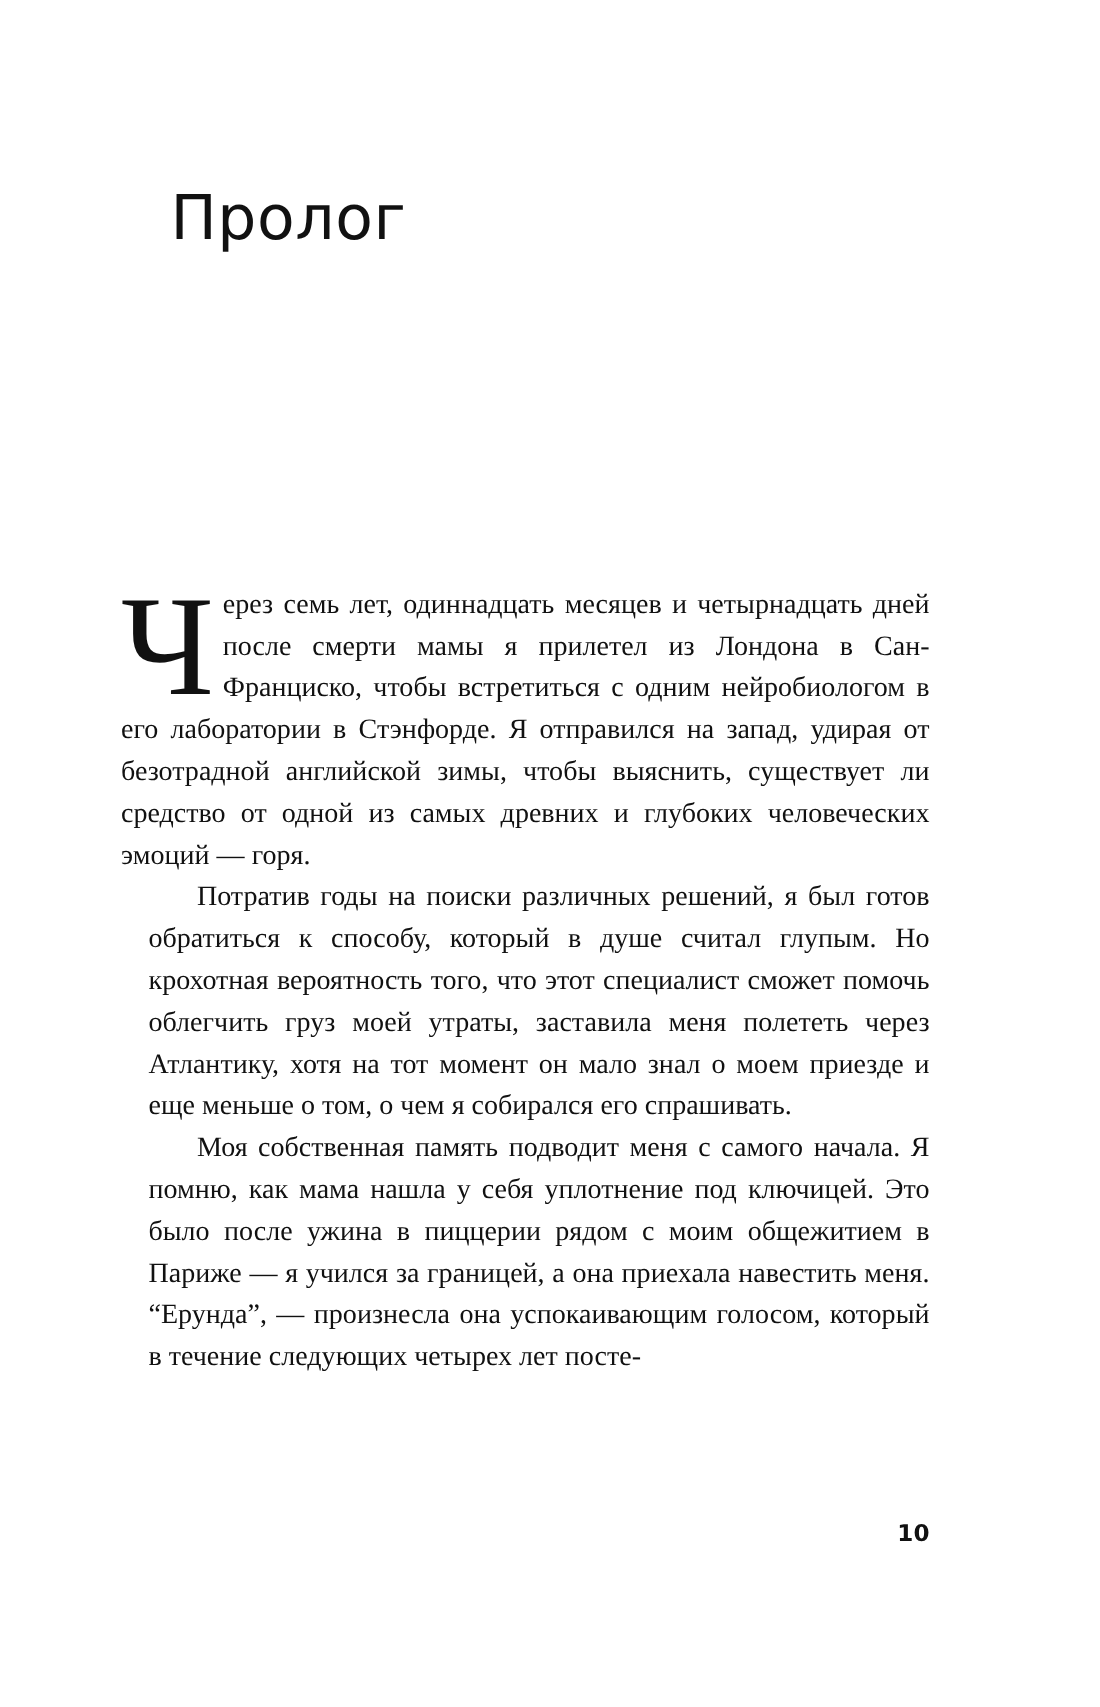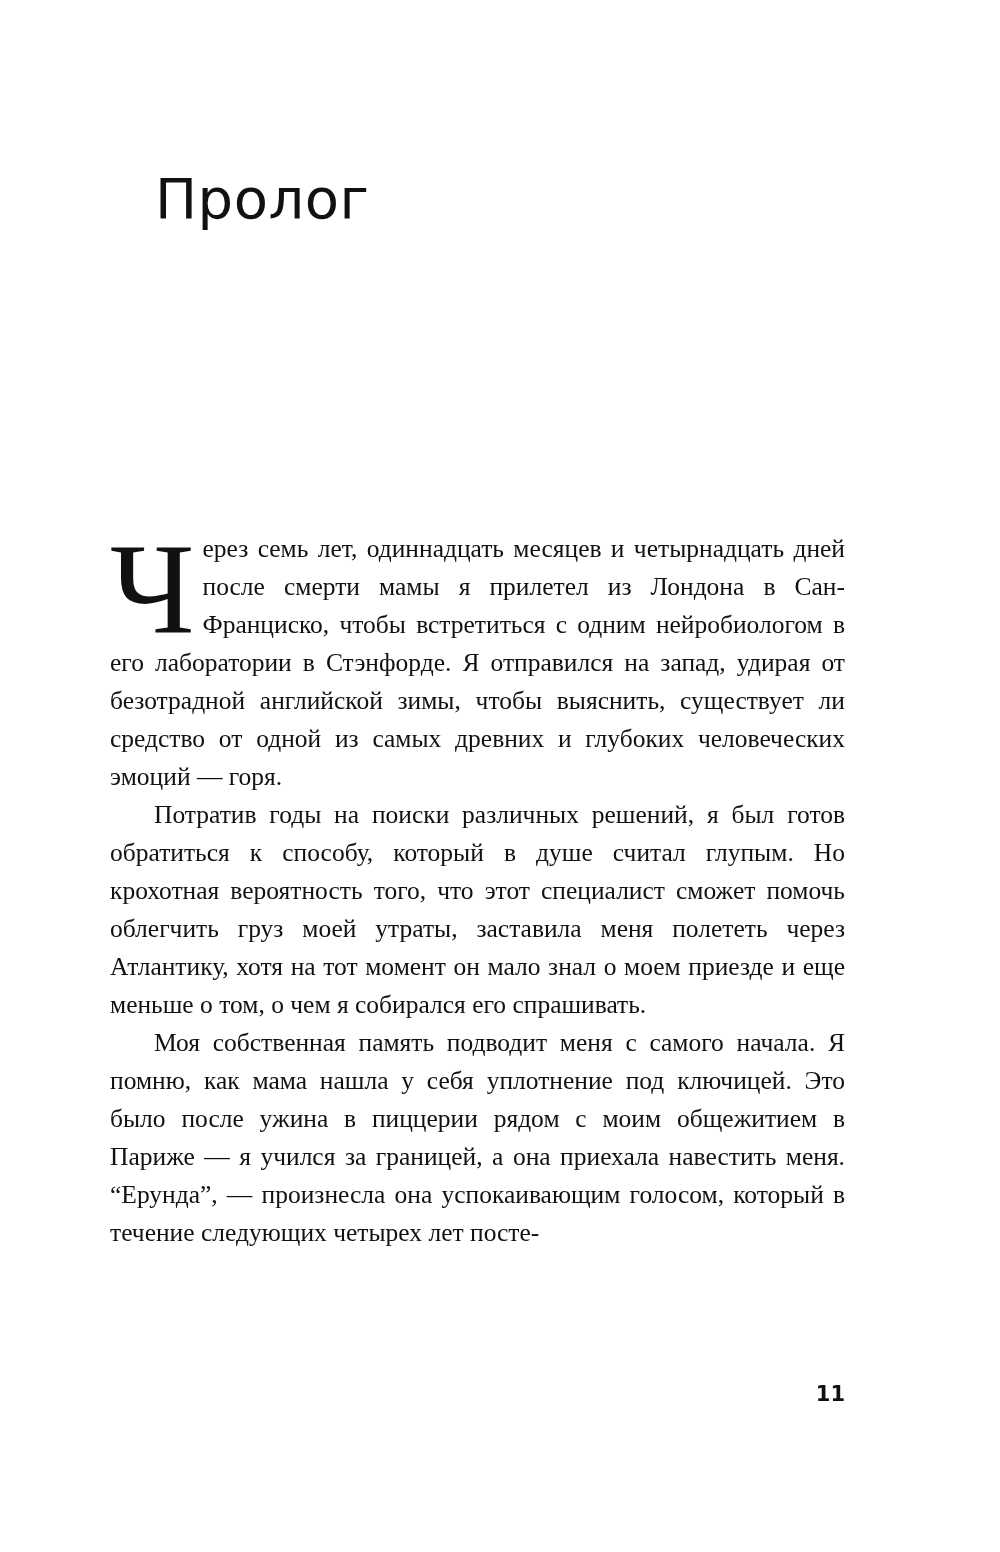--- a/index.html
+++ b/index.html
@@ -36,20 +36,21 @@
     line-height: 38px;
     color: #111111;
     text-align: justify;
     text-justify: inter-word;
   }
   .body-text p {
     margin: 0;
   }
   .body-text p.indent {
     text-indent: 44px;
+    margin-left: 25px;
   }
   .dropcap-para {
     position: relative;
     min-height: 150px;
   }
   .dropcap {
     float: left;
     font-family: "Liberation Serif", serif;
     font-size: 130px;
     line-height: 108px;
@@ -86,15 +87,15 @@
       <span>Потратив годы на поиски различных решений, я был готов обратиться к способу, который в душе считал глупым. Но крохотная вероятность того, что этот специалист сможет помочь облегчить груз моей утраты, заставила меня полететь через Атлантику, хотя на тот момент он мало знал о моем приезде и еще меньше о том, о чем я собирался его спрашивать.</span>
     </p>
 
 
     <p class="indent">
       <span>Моя собственная память подводит меня с самого начала. Я помню, как мама нашла у себя уплотнение под ключицей. Это было после ужина в пиццерии рядом с моим общежитием в Париже — я учился за границей, а она приехала навестить меня. “Ерунда”, — произнесла она успокаивающим голосом, который в течение следующих четырех лет посте-</span>
     </p>
 
   </div>
 
-  <div class="page-number">11</div>
+  <div class="page-number">10</div>
 
 </div>
 
 </body></html>

